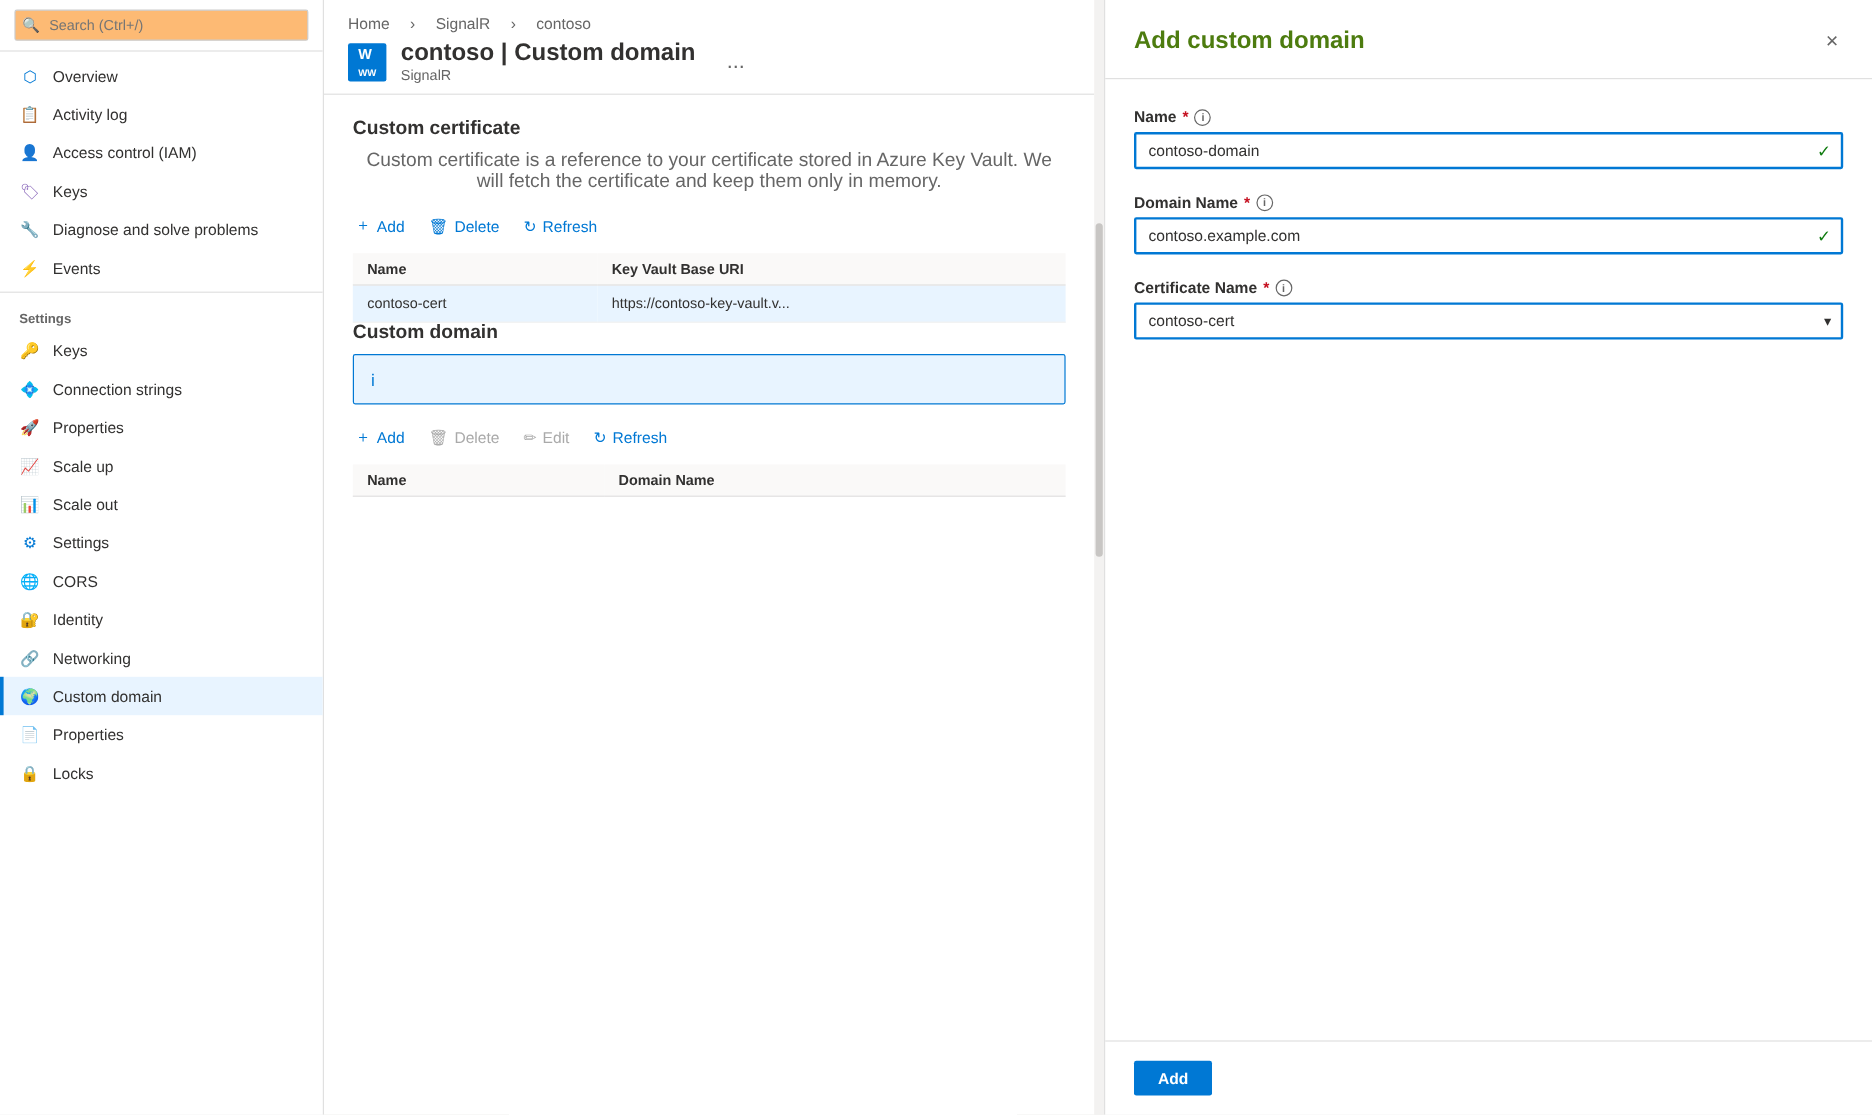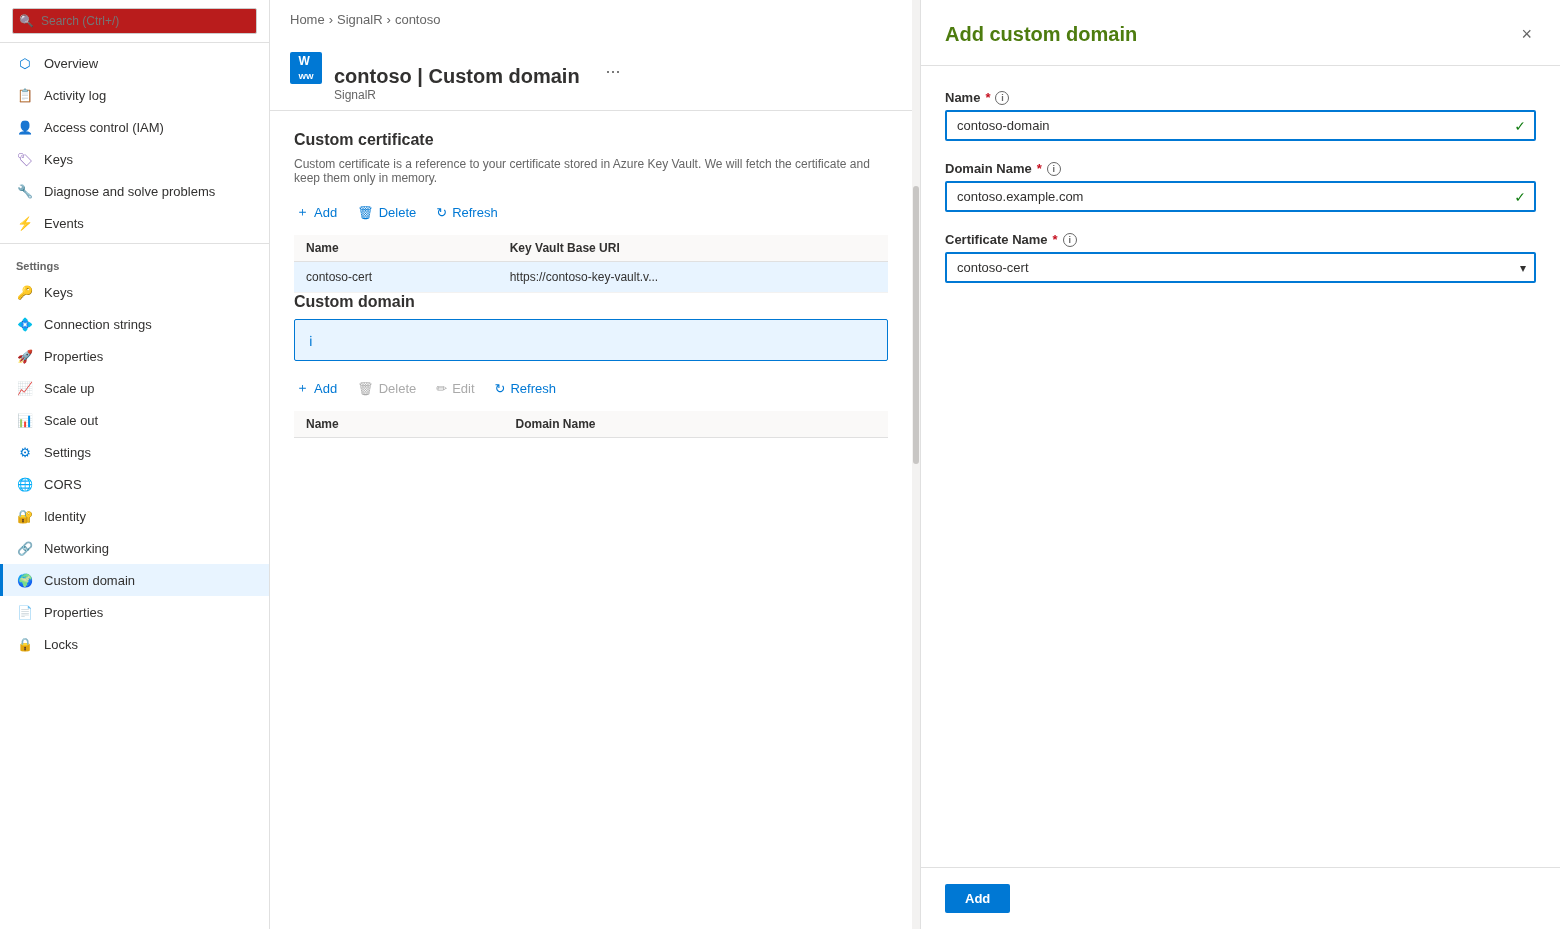--- a/index.html
+++ b/index.html
@@ -21,21 +21,21 @@
       padding: 8px 12px;
       border-bottom: 1px solid #e0e0e0;
     }
 
     .sidebar-search input {
       width: 100%;
       border: 1px solid #ccc;
       padding: 5px 8px 5px 28px;
       border-radius: 2px;
       font-size: 12px;
-      background: #b91c1c;
+      background: #fdba74;
       outline: none;
     }
 
     .search-wrap {
       position: relative;
     }
 
     .search-wrap .search-icon-inner {
       position: absolute;
       left: 7px;
@@ -85,21 +85,21 @@
       border-bottom: 1px solid #e0e0e0;
       background: #fff;
     }
 
     .breadcrumb {
       font-size: 12px;
       color: #0078d4;
       margin-bottom: 6px;
       display: flex;
       align-items: center;
-      gap: 4px;
+      gap: 17px;
     }
 
     .breadcrumb span { color: #666; }
 
     .page-title-row {
       display: flex;
       align-items: center;
       gap: 12px;
     }
 
@@ -113,21 +113,20 @@
       justify-content: center;
       color: #fff;
       font-size: 16px;
       flex-shrink: 0;
     }
 
     .page-title {
       font-size: 20px;
       font-weight: 600;
       color: #323130;
-      margin-top: 32px;
     }
 
     .page-subtitle {
       font-size: 12px;
       color: #666;
     }
 
     .ellipsis-btn {
       margin-left: 8px;
       cursor: pointer;
@@ -146,24 +145,25 @@
     }
 
     .section-title {
       font-size: 16px;
       font-weight: 600;
       color: #323130;
       margin-bottom: 8px;
     }
 
     .section-desc {
-      font-size: 12px;
+      font-size: 16px;
       color: #666;
       margin-bottom: 14px;
       max-width: 700px;
+      text-align: center;
     }
 
     .toolbar {
       display: flex;
       align-items: center;
       gap: 16px;
       margin-bottom: 10px;
     }
 
     .toolbar-btn {

